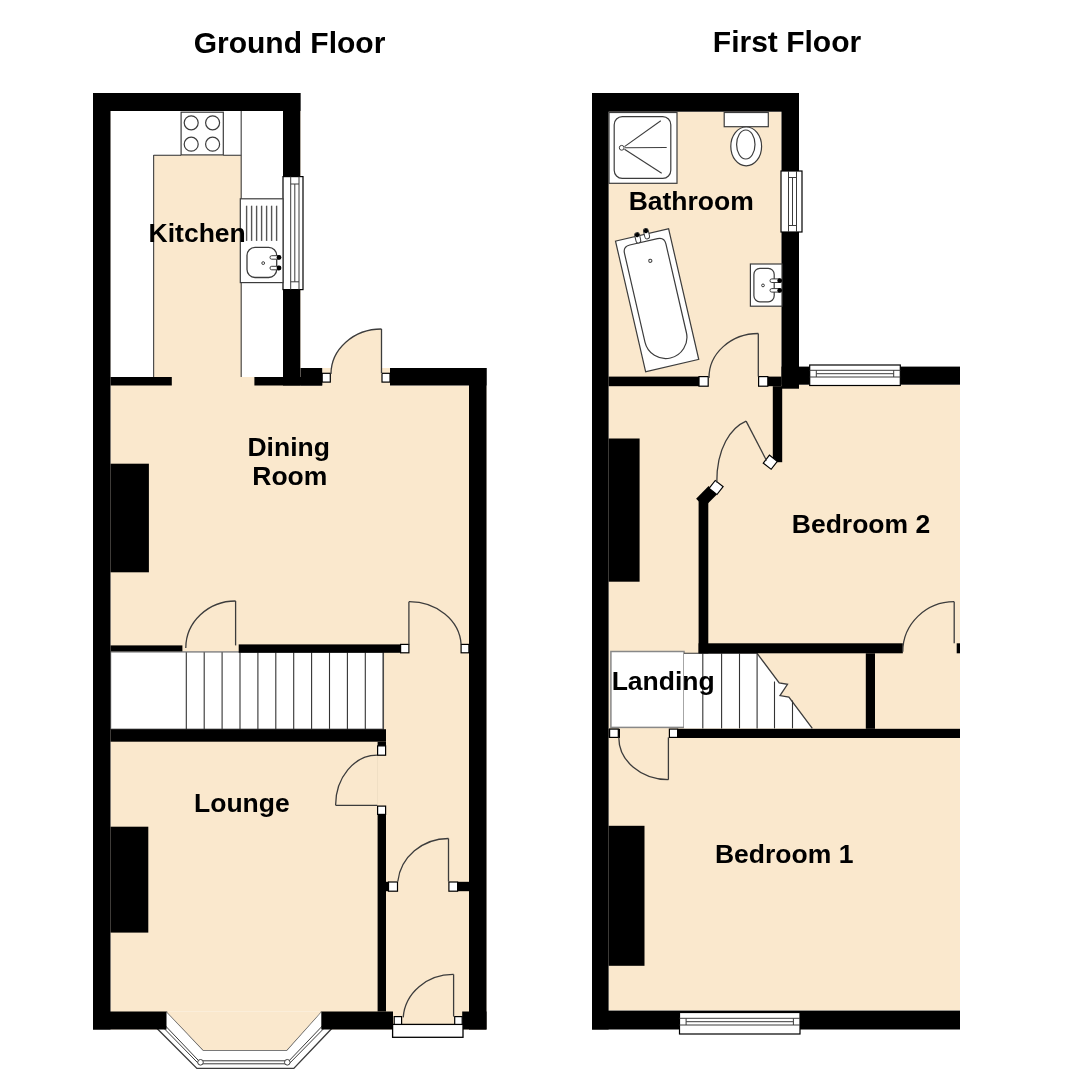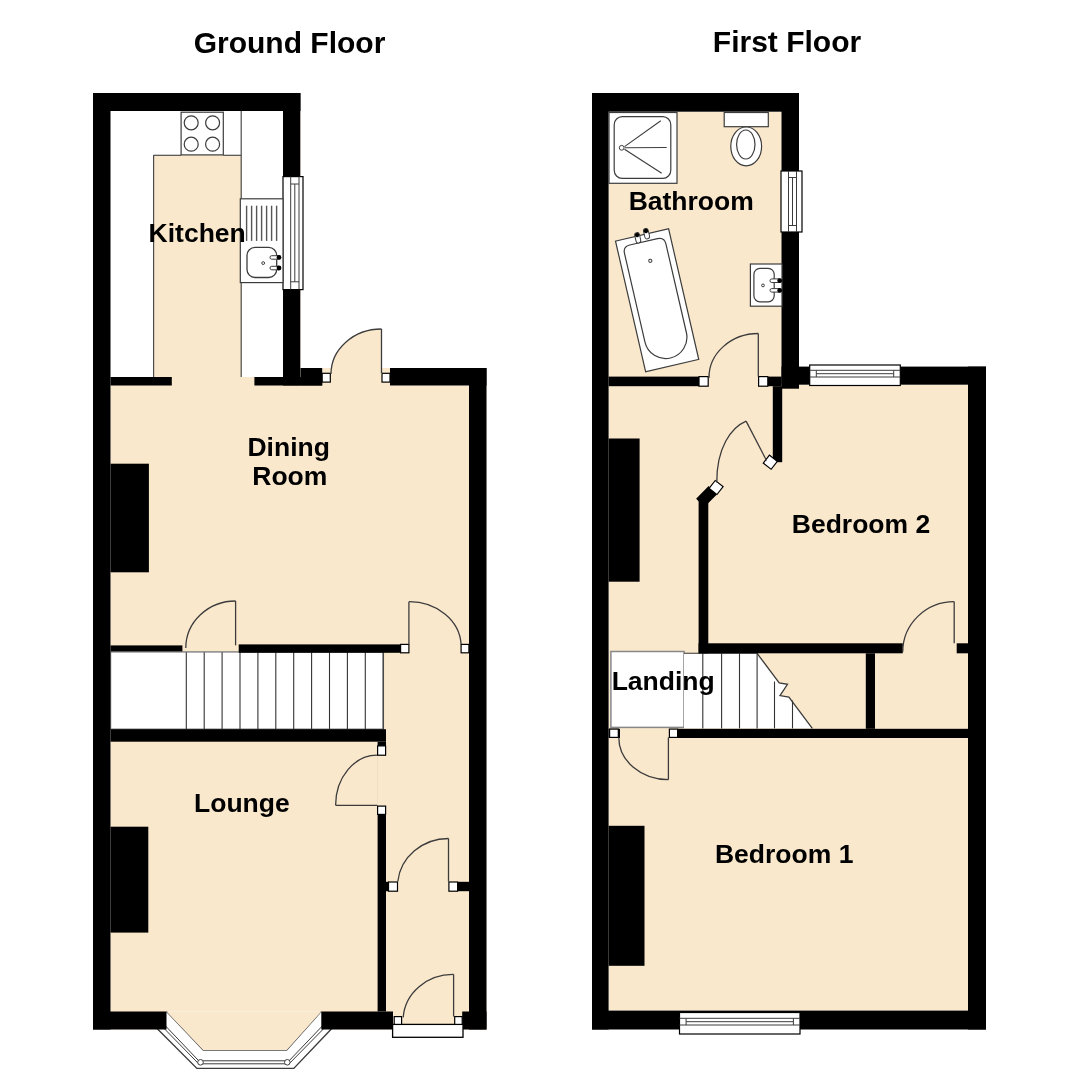--- a/index.html
+++ b/index.html
@@ -1,16 +1,16 @@
 <!DOCTYPE html>
 <html><head>
 <meta charset="utf-8">
 <style>
   html,body{margin:0;padding:0;background:#fff;}
-  #page{width:1080px;height:1080px;position:relative;background:#fff;overflow:hidden;}
+  #page{width:960px;height:1080px;position:relative;background:#fff;overflow:hidden;}
   text{font-family:"Liberation Sans", sans-serif;font-weight:bold;fill:#000;}
 </style>
 </head>
 <body>
 <div id="page">
 <svg width="1080" height="1080" viewBox="0 0 1080 1080">
 
 <g>
 
 <path d="M110.5 111 L300.5 111 L300.5 385.5 L486.5 385.5 L486.5 1029.5 L110.5 1029.5 Z" fill="#FAE8CD"></path>

